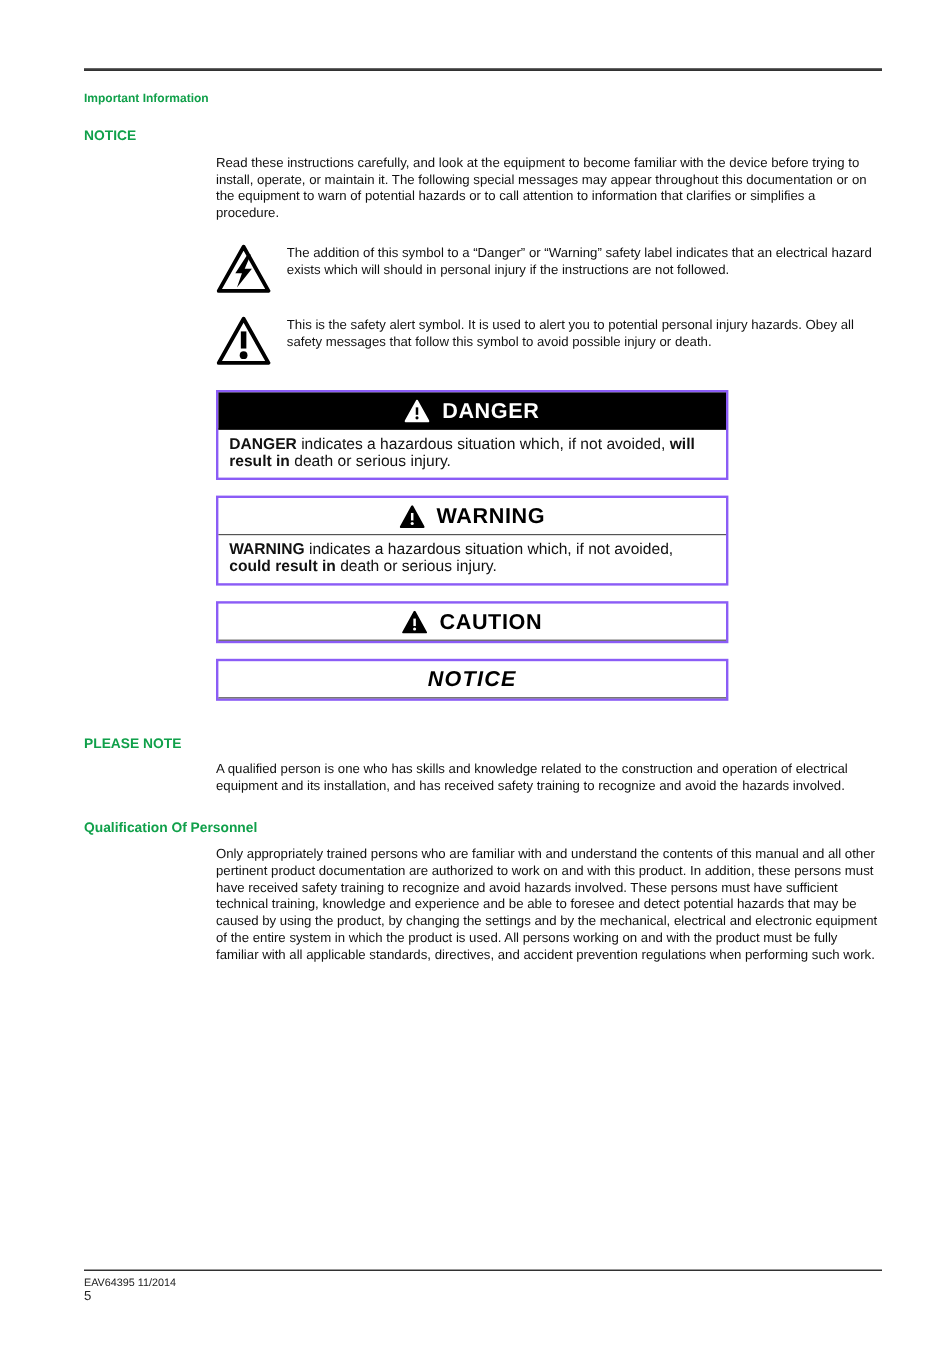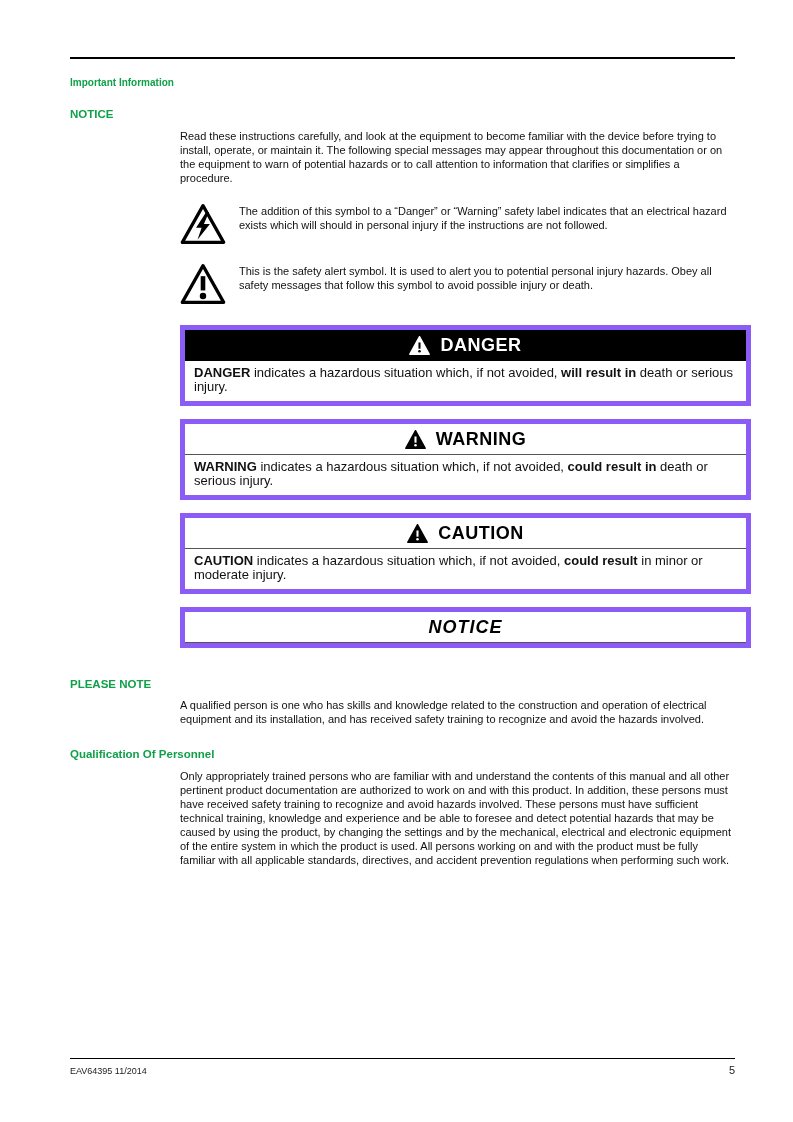--- a/index.html
+++ b/index.html
@@ -56,21 +56,21 @@
   .h-qualification { margin-top: 22px; }
 
   .content { margin-left: 110px; font-size: 11px; line-height: 14px; color: #111; }
   .content p { margin-top: 8px; text-align: left; }
   .content p.first { margin-top: 9px; }
 
   .symbol-row { display: flex; gap: 13px; margin-top: 17px; align-items: flex-start; }
   .symbol-row .tri-icon { flex: 0 0 auto; width: 46px; height: 42px; margin-top: 1px; }
   .symbol-row p { margin-top: 2px; flex: 1 1 auto; }
 
-  .safety-box { width: 571px; border: 5px solid #8b5cf6; margin-top: 13px; background: #fff; }
+  .safety-box { width: 427px; border: 2px solid #8b5cf6; margin-top: 13px; background: #fff; }
   .safety-box.first-box { margin-top: 20px; }
   .box-header {
     height: 31px;
     display: flex; align-items: center; justify-content: center;
     gap: 10px;
     font-size: 18px; font-weight: bold;
     color: #000;
     border-bottom: 1px solid #555;
     letter-spacing: 0.5px;
   }
@@ -85,20 +85,21 @@
   .box-header.black .warn-cut { fill: #000; }
 
   .footer {
     position: absolute;
     left: 70px; right: 58px;
     top: 1058px;
   }
   .footer-row {
     display: flex; justify-content: space-between; align-items: baseline;
     margin-top: 5px;
+    flex-direction: column;
   }
   .footer-ref { font-size: 9px; color: #222; }
   .footer-page { font-size: 11px; color: #222; }
 </style>
 </head>
 <body>
 
 <div class="page">
   <div class="inner">
 
@@ -161,23 +162,20 @@
 
       <div class="safety-box">
         <div class="box-header">
           <svg class="warn-glyph" viewBox="0 0 24 22" aria-hidden="true">
             <path class="warn-tri" d="M12 1 L23 21 L1 21 Z"></path>
             <rect class="warn-cut" x="10.8" y="7.5" width="2.4" height="7.2"></rect>
             <circle class="warn-cut" cx="12" cy="17.6" r="1.5"></circle>
           </svg>
           <span>CAUTION</span>
         </div>
-        <div class="box-body">
-          <strong>CAUTION</strong><span> indicates a hazardous situation which, if not avoided, </span><strong>could result</strong><span> in minor or moderate injury.</span>
-        </div>
       </div>
 
       <div class="safety-box">
         <div class="box-header italic-header">
           <span>NOTICE</span>
         </div>
       </div>
     </div>
 
     <h3 class="h-sub h-please-note">PLEASE NOTE</h3>

